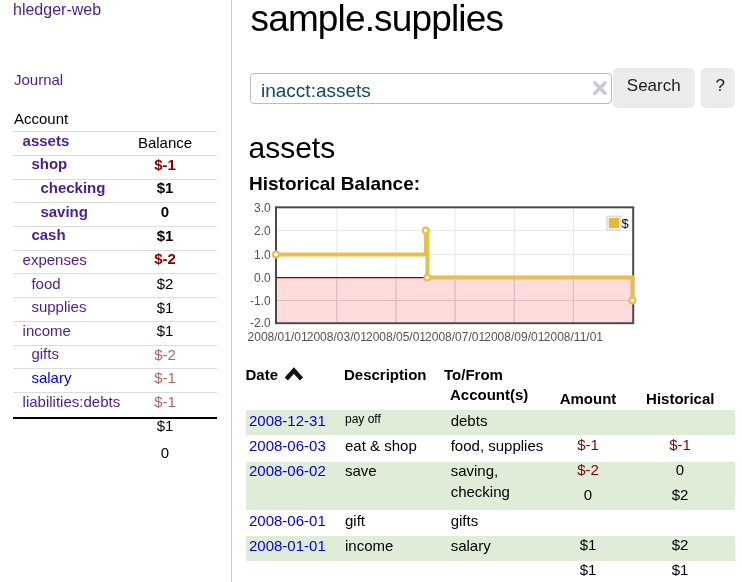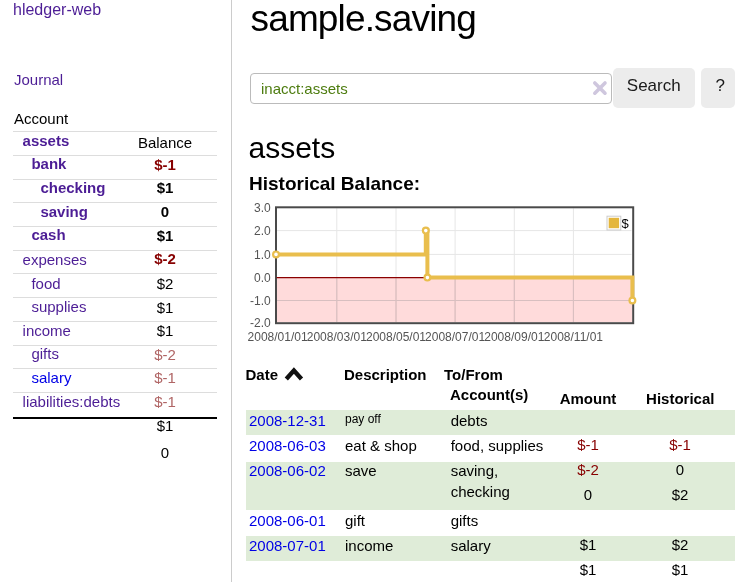--- a/index.html
+++ b/index.html
@@ -33,21 +33,21 @@
 <div class="hr" style="left:13px;width:204px;top:273.4px;"></div>
 <div class="hr" style="left:13px;width:204px;top:297.1px;"></div>
 <div class="hr" style="left:13px;width:204px;top:320.8px;"></div>
 <div class="hr" style="left:13px;width:204px;top:344.5px;"></div>
 <div class="hr" style="left:13px;width:204px;top:368.2px;"></div>
 <div class="hr" style="left:13px;width:204px;top:391.9px;"></div>
 <div class="hr" style="left:13px;width:204px;top:417.4px;border-top:2px solid #000;"></div>
 
 <div class="t purple b" style="left:22.6px;top:132.6px;font-size:15px;">assets</div>
 <div class="t rt neg b" style="left:115px;width:100px;top:132.6px;font-size:15px;">$-1</div>
-<div class="t purple b" style="left:31.4px;top:156.2px;font-size:15px;">bank</div>
+<div class="t purple b" style="left:31.4px;top:156.2px;font-size:15px;">shop</div>
 <div class="t rt b" style="left:115px;width:100px;top:156.2px;font-size:15px;">$1</div>
 <div class="t purple b" style="left:40.4px;top:180.1px;font-size:15px;">checking</div>
 <div class="t rt b" style="left:115px;width:100px;top:180.1px;font-size:15px;">0</div>
 <div class="t purple b" style="left:40.4px;top:203.7px;font-size:15px;">saving</div>
 <div class="t rt b" style="left:115px;width:100px;top:203.7px;font-size:15px;">$1</div>
 <div class="t purple b" style="left:31.4px;top:227.3px;font-size:15px;">cash</div>
 <div class="t rt neg b" style="left:115px;width:100px;top:227.3px;font-size:15px;">$-2</div>
 <div class="t purple" style="left:22.6px;top:251.6px;font-size:15px;">expenses</div>
 <div class="t rt" style="left:115px;width:100px;top:251.6px;font-size:15px;">$2</div>
 <div class="t purple" style="left:31.4px;top:275.5px;font-size:15px;">food</div>
@@ -59,24 +59,24 @@
 <div class="t purple" style="left:31.4px;top:346.2px;font-size:15px;">gifts</div>
 <div class="t rt rose" style="left:115px;width:100px;top:346.2px;font-size:15px;">$-1</div>
 <div class="t blue" style="left:31.4px;top:370.1px;font-size:15px;">salary</div>
 <div class="t rt rose" style="left:115px;width:100px;top:370.1px;font-size:15px;">$-1</div>
 <div class="t purple" style="left:22.6px;top:393.9px;font-size:15px;">liabilities:debts</div>
 <div class="t rt" style="left:115px;width:100px;top:393.9px;font-size:15px;">$1</div>
 <div class="t rt" style="left:115px;width:100px;top:420.8px;font-size:15px;">0</div>
 
 <div style="position:absolute;left:231px;top:0;width:1px;height:582px;background:#ccc;"></div>
 
-<div class="t" style="left:250.5px;top:-0.1px;font-size:37px;letter-spacing:-0.85px;">sample.saving</div>
+<div class="t" style="left:250.5px;top:-0.1px;font-size:37px;letter-spacing:-0.85px;">sample.supplies</div>
 
 <div style="position:absolute;left:249.5px;top:72.5px;width:360px;height:29px;border:1px solid #bbb;border-radius:4px;"></div>
-<div class="t" style="left:261px;top:80.8px;font-size:15px;color:#4d7c0f;">inacct:assets</div>
+<div class="t" style="left:261px;top:80.8px;font-size:19px;color:#0c4a6e;">inacct:assets</div>
 <div style="position:absolute;left:613.4px;top:67.7px;width:81.6px;height:40.6px;background:#ececec;border-radius:5px;"></div>
 <div class="t" style="left:626.8px;top:76.7px;font-size:17px;color:#1a1a1a;">Search</div>
 <div style="position:absolute;left:700.5px;top:67.7px;width:34.8px;height:40.6px;background:#ececec;border-radius:5px;"></div>
 <div class="t" style="left:715.5px;top:76.7px;font-size:17px;color:#1a1a1a;">?</div>
 
 <div class="t" style="left:248.5px;top:133.1px;font-size:30px;">assets</div>
 <div class="t b" style="left:249px;top:173.9px;font-size:19px;">Historical Balance:</div>
 
 <svg style="position:absolute;left:0;top:0;" width="742" height="582" viewBox="0 0 742 582">
 
@@ -171,17 +171,17 @@
 <div class="t" style="left:450.7px;top:484px;font-size:15px;">checking</div>
 <div class="t rt" style="left:538px;width:100px;top:463.3px;font-size:15px;">0</div>
 <div class="t rt" style="left:630px;width:100px;top:463.3px;font-size:15px;">$2</div>
 
 <div class="t blue" style="left:249px;top:513.1px;font-size:15px;">2008-06-01</div>
 <div class="t" style="left:345px;top:513.1px;font-size:15px;">gift</div>
 <div class="t" style="left:450.7px;top:513.1px;font-size:15px;">gifts</div>
 <div class="t rt" style="left:538px;width:100px;top:513.1px;font-size:15px;">$1</div>
 <div class="t rt" style="left:630px;width:100px;top:513.1px;font-size:15px;">$2</div>
 
-<div class="t blue" style="left:249px;top:537.8px;font-size:15px;">2008-07-01</div>
+<div class="t blue" style="left:249px;top:537.8px;font-size:15px;">2008-01-01</div>
 <div class="t" style="left:345px;top:537.8px;font-size:15px;">income</div>
 <div class="t" style="left:450.7px;top:537.8px;font-size:15px;">salary</div>
 <div class="t rt" style="left:538px;width:100px;top:537.8px;font-size:15px;">$1</div>
 <div class="t rt" style="left:630px;width:100px;top:537.8px;font-size:15px;">$1</div>
 
 </body></html>

